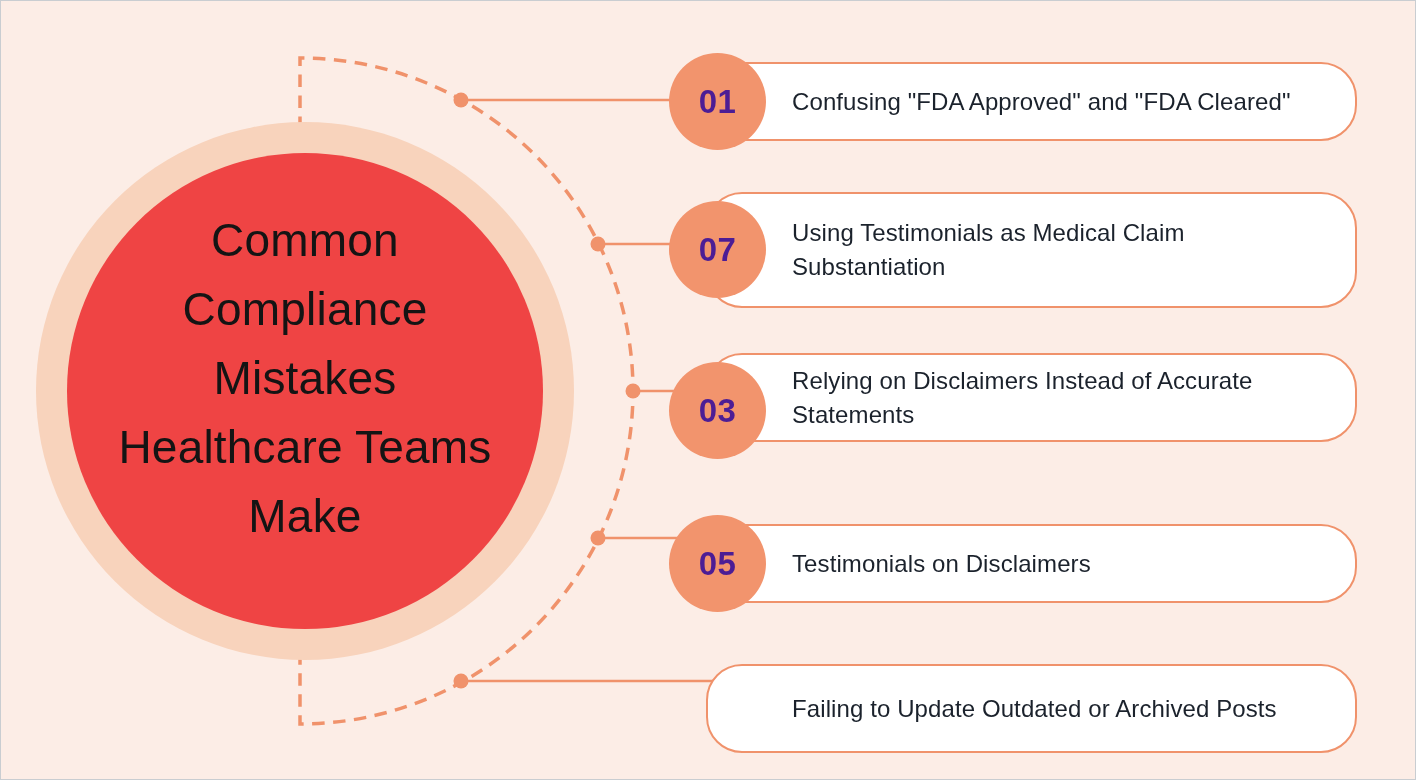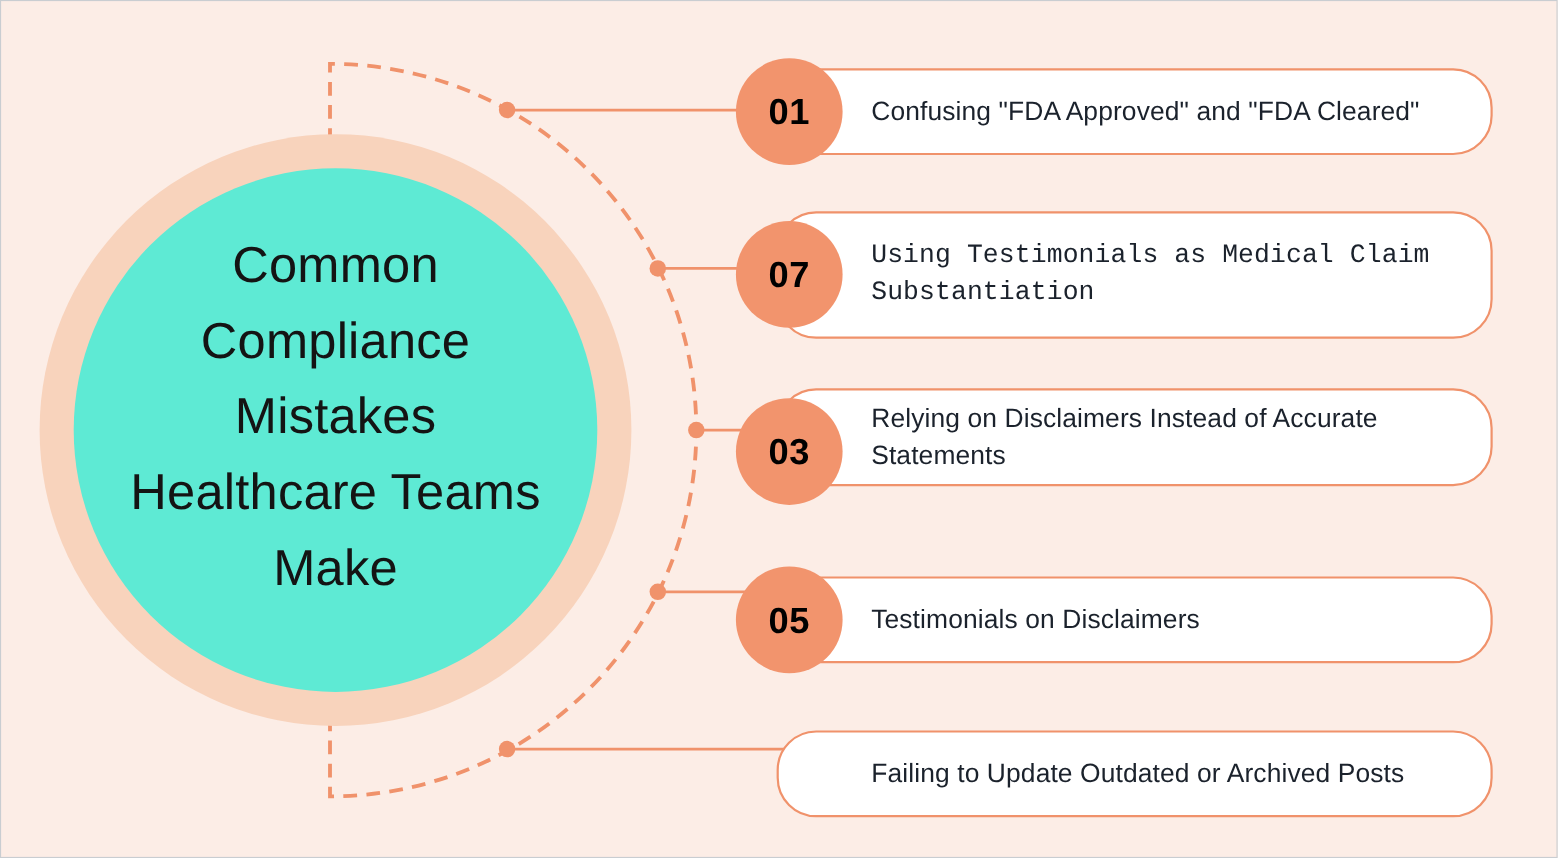--- a/index.html
+++ b/index.html
@@ -30,21 +30,21 @@
     width: 538px; height: 538px;
     border-radius: 50%;
     background: #F8D3BC;
     z-index: 2;
   }
   .title-circle {
     position: absolute;
     left: 66px; top: 152px;
     width: 476px; height: 476px;
     border-radius: 50%;
-    background: #5eead4;
+    background: #ef4444;
     z-index: 3;
     display: flex;
     align-items: center;
     justify-content: center;
   }
   .title-text {
     transform: translateY(-13px);
     width: 420px;
     text-align: center;
     font-size: 46px;
@@ -69,39 +69,39 @@
     padding-left: 84px;
     padding-right: 34px;
   }
   .card-text {
     font-size: 24px;
     line-height: 34px;
     color: #1B222C;
     letter-spacing: 0.1px;
   }
   .card.c1 { top: 61px;  height: 79px;  }
-  .card.c2 { top: 191px; height: 116px; font-family: Liberation Mono, monospace; }
+  .card.c2 { top: 191px; height: 116px; }
   .card.c3 { top: 352px; height: 89px; }
   .card.c4 { top: 523px; height: 79px;  }
-  .card.c5 { top: 663px; height: 79px;  }
+  .card.c5 { top: 663px; height: 89px;  }
 
   
   .num-circle {
     position: absolute;
     left: 668px;
     width: 97px; height: 97px;
     border-radius: 50%;
     background: #F2946D;
     z-index: 5;
     display: flex;
     align-items: center;
     justify-content: center;
     font-size: 33px;
     font-weight: 700;
-    color: #000000;
+    color: #4c1d95;
     letter-spacing: 0.5px;
   }
   .num-circle.n1 { top: 52px;  }
   .num-circle.n2 { top: 200px; }
   .num-circle.n3 { top: 361px; }
   .num-circle.n4 { top: 514px; }
   .num-circle.n5 { top: 654px; }
 </style>
 </head>
 <body>

